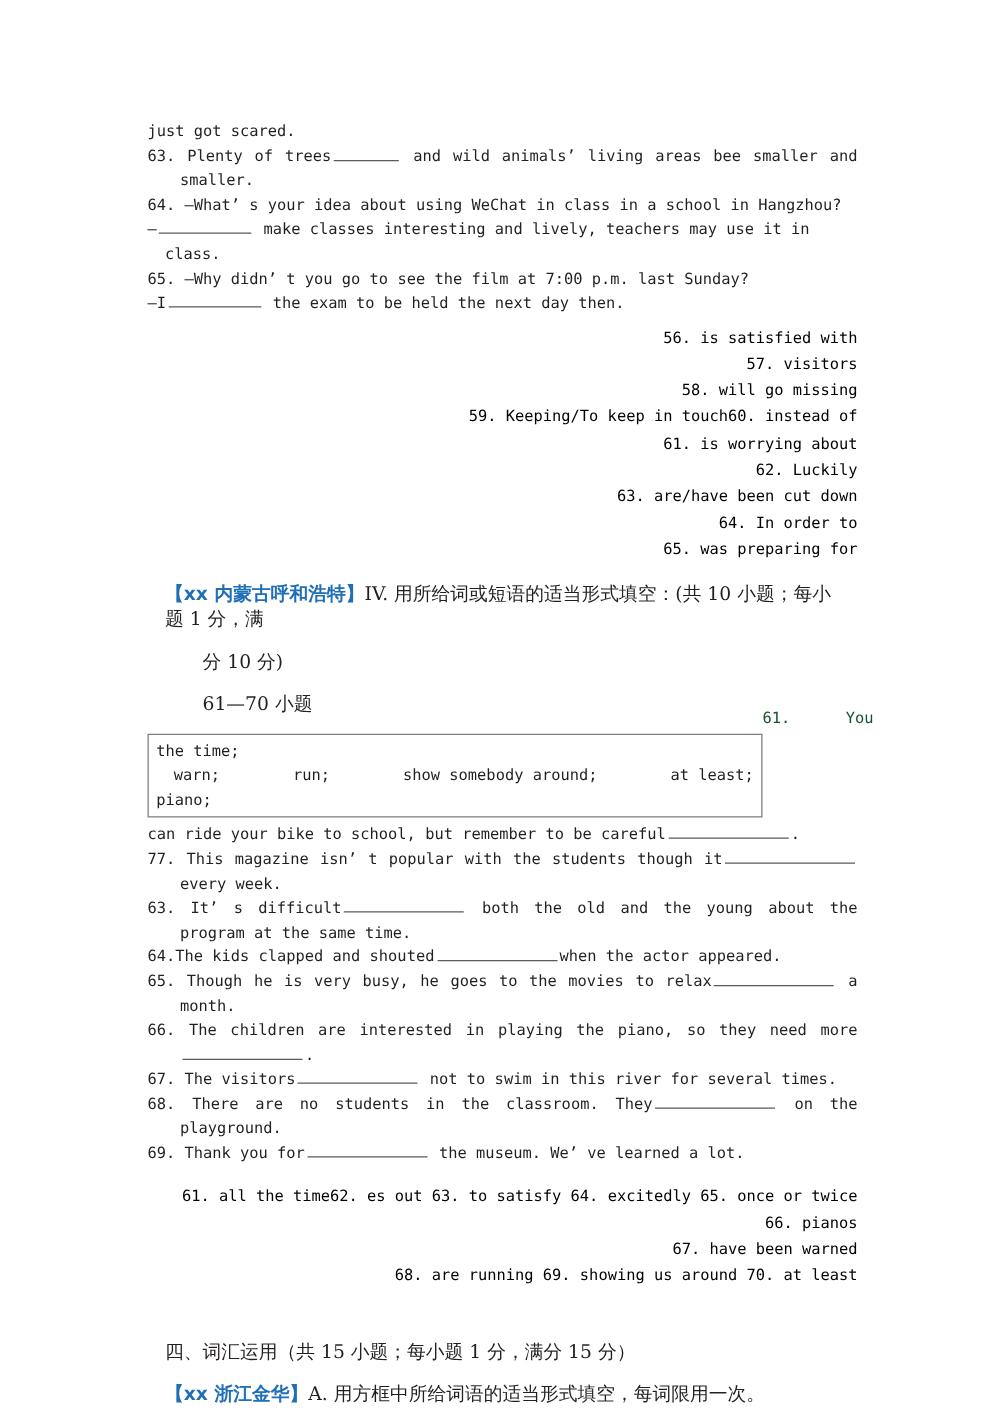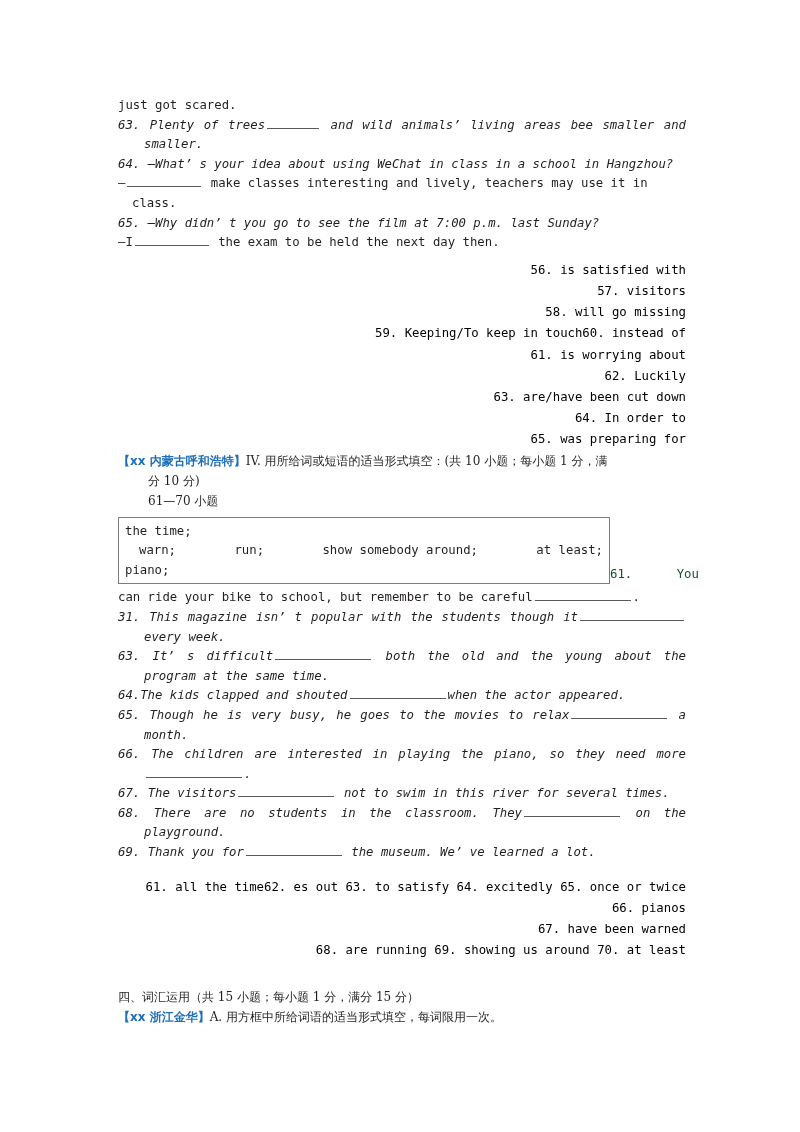--- a/index.html
+++ b/index.html
@@ -38,21 +38,20 @@
     text-justify: inter-word;
     margin: 0;
     white-space: normal;
   }
   .line.nojust { text-align: left; }
 
   
   .qitem {
     padding-left: 26px;
     text-indent: -26px;
-    font-style: italic;
   }
   .sub {
     padding-left: 14px;
     text-indent: -14px;
   }
 
   
   .ans {
     font-family: "DejaVu Sans Mono", "Liberation Mono", monospace;
     font-size: 12.3px;
@@ -76,24 +75,24 @@
     margin: 0 2px;
   }
   .blank.w-sm { width: 52px; }
   .blank.w-md { width: 74px; }
   .blank.w-lg { width: 96px; }
   .blank.w-xl { width: 104px; }
 
   
   .cn {
     font-family: "DejaVu Sans", "Liberation Sans", sans-serif;
-    font-size: 12px;
+    font-size: 15px;
     line-height: 20px;
     color: #231f20;
-    margin: 0;
+    margin: 14px;
   }
   .cn .tag {
     color: #1f6fb8;
     font-weight: bold;
   }
   .cn-indent { padding-left: 30px; }
   .cn-serif {
     font-family: "DejaVu Serif", "Liberation Serif", serif;
   }
 
@@ -195,21 +194,21 @@
         <span>at least;</span>
       </div>
       <div class="wb-row">piano;</div>
     </div>
 
     <div class="line sub" style="margin-top:4px;">
       <span>can ride your bike to school, but remember to be careful</span><span class="blank w-lg"></span><span>.</span>
     </div>
 
     <div class="line qitem">
-      <span>31.</span>
+      <span>77.</span>
       <span>This magazine isn’ t popular with the students though it</span><span class="blank w-xl"></span>
       <span>every week.</span>
     </div>
 
     <div class="line qitem">
       <span>63.</span>
       <span>It’ s difficult</span><span class="blank w-lg"></span>
       <span>both the old and the young about the program at the same time.</span>
     </div>
 

